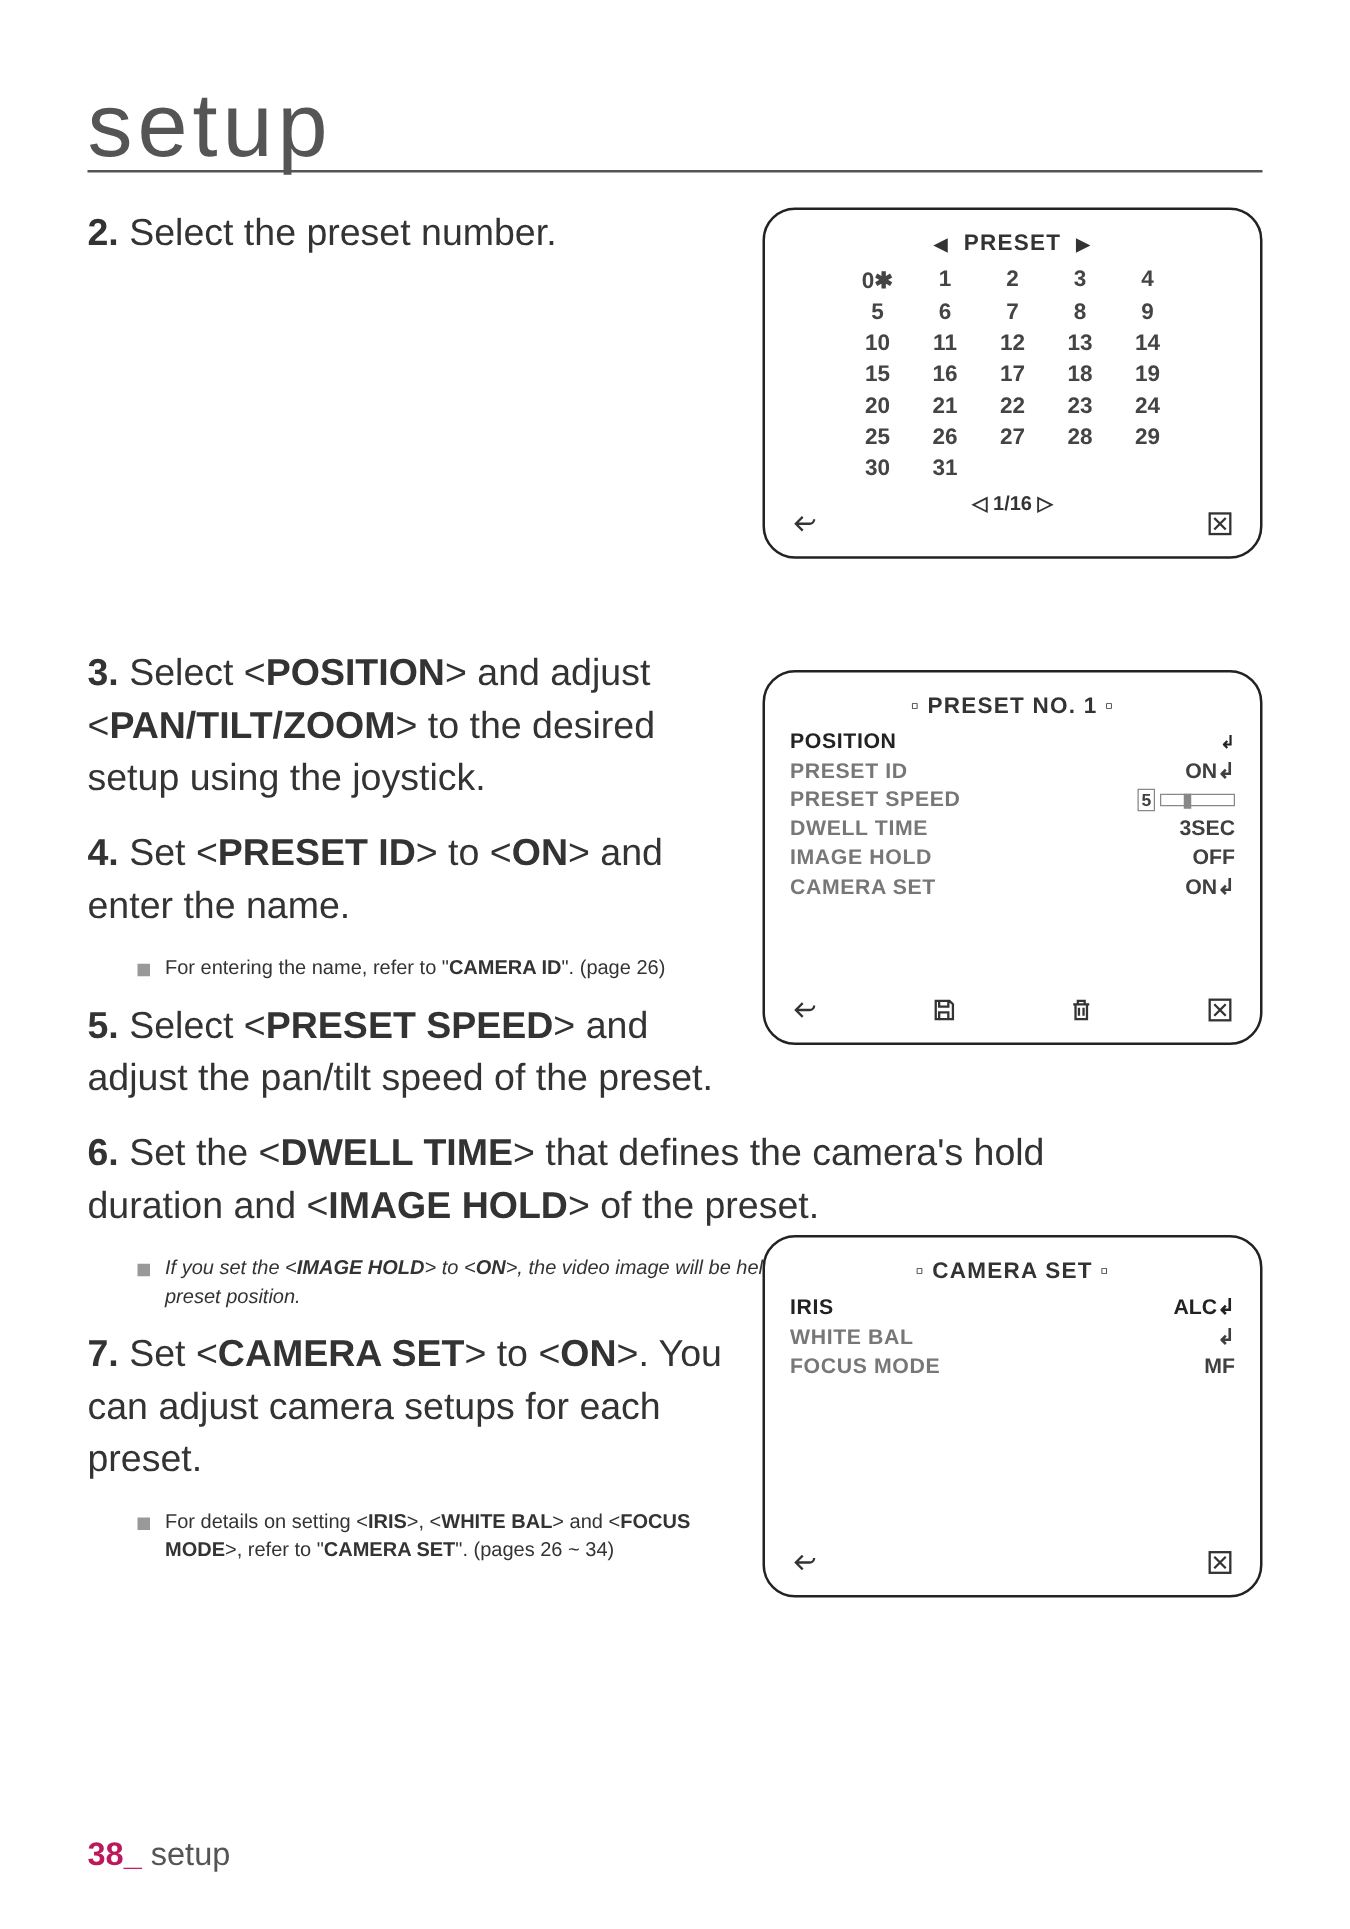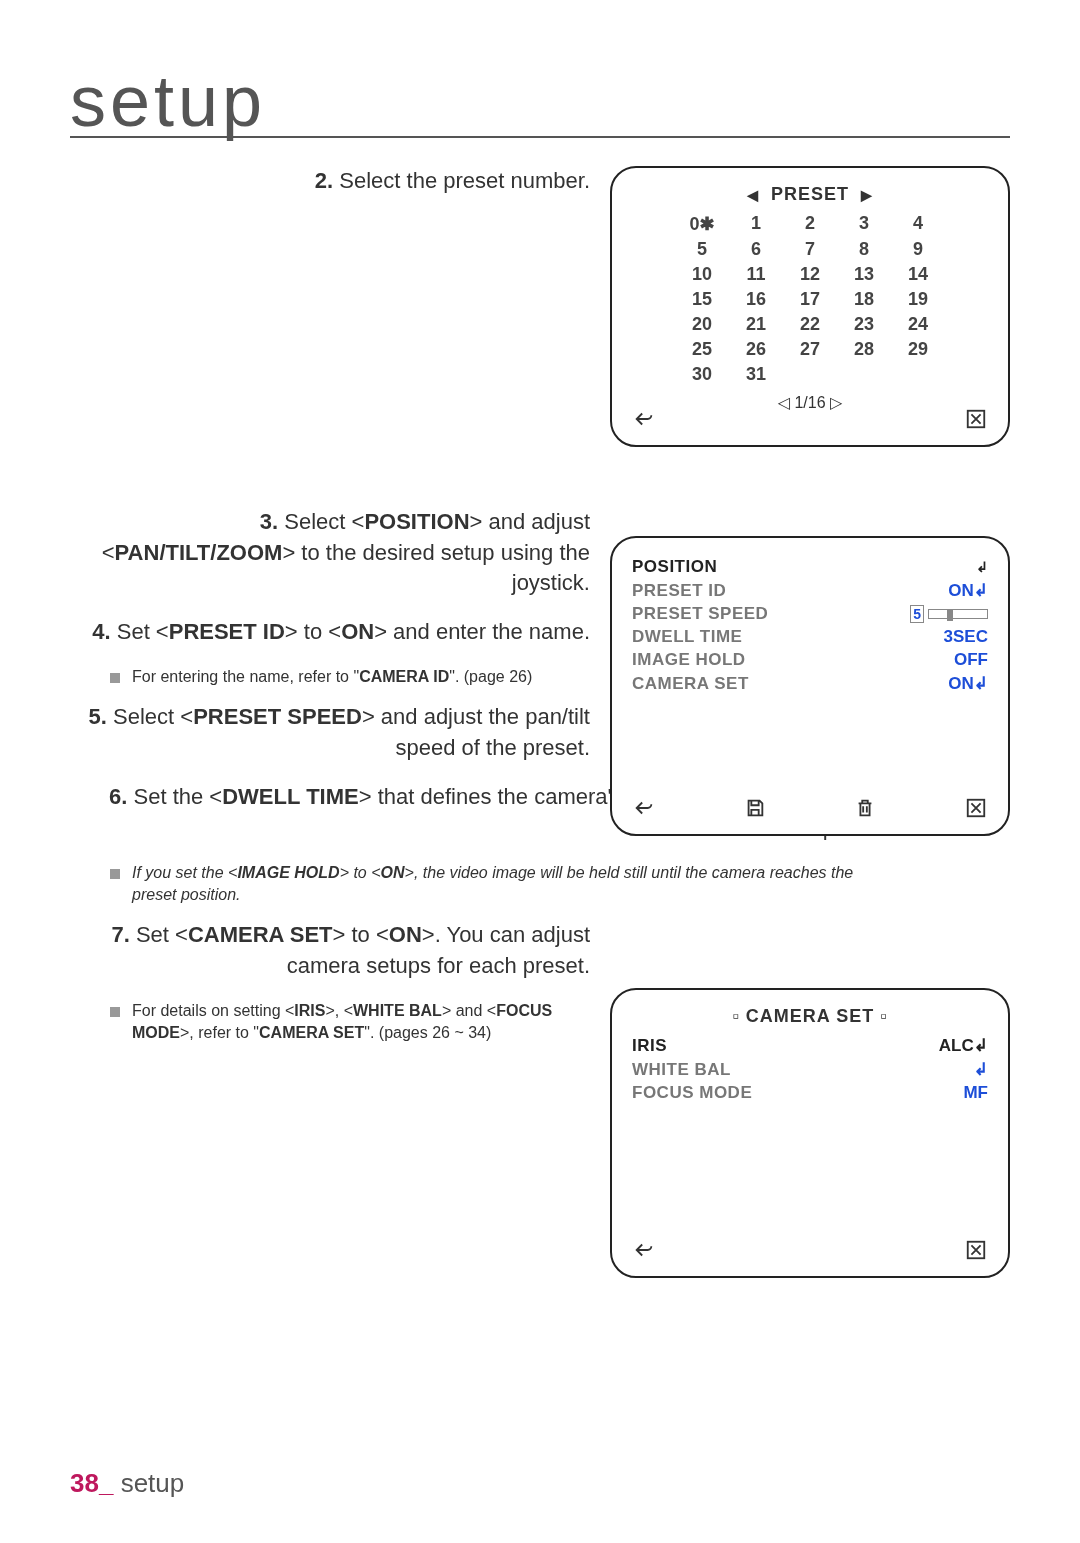--- a/index.html
+++ b/index.html
@@ -20,21 +20,21 @@
     font-family: "Helvetica Neue", Arial, sans-serif;
   }
   .title-rule {
     border: none;
     border-top: 2px solid #555;
     margin-top: -6px;
     margin-bottom: 28px;
   }
   .content { position: relative; }
   .steps { width: 520px; }
-  .step { margin-bottom: 18px; font-size: 22px; line-height: 1.4; text-align: right; }
+  .step { margin-bottom: 18px; font-size: 30px; line-height: 1.4; }
   .step .num { font-weight: bold; display: inline; }
   .step .body { display: inline; }
   .note {
     margin: 10px 0 14px 40px;
     font-size: 16px;
     line-height: 1.4;
     position: relative;
     padding-left: 22px;
   }
   .note::before {
@@ -76,41 +76,41 @@
     margin: 0 auto;
     font-family: sans-serif;
     font-size: 18px;
     font-weight: bold;
     color: #444;
   }
   .num-grid span {
     text-align: center;
     text-shadow: 1px 0 #fff, -1px 0 #fff, 0 1px #fff, 0 -1px #fff;
   }
-  .pager { text-align: center; font-weight: normal; font-size: 16px; margin-top: 8px; }
+  .pager { text-align: center; font-weight: bold; font-size: 16px; margin-top: 8px; }
 
   .bottom-icons {
     position: absolute;
     bottom: 14px; left: 20px; right: 20px;
     display: flex; justify-content: space-between;
     font-size: 20px;
   }
   .icon { width: 24px; height: 24px; display: inline-flex; align-items: center; justify-content: center; }
   .icon svg { width: 22px; height: 22px; stroke: #333; fill: none; stroke-width: 2; }
 
   .menu-list { font-family: sans-serif; font-size: 17px; font-weight: bold; }
   .menu-row { display: flex; justify-content: space-between; align-items: center; margin: 3px 0; }
   .menu-label {
     color: #777;
     text-shadow: 1px 0 #fff, -1px 0 #fff, 0 1px #fff, 0 -1px #fff;
     letter-spacing: 0.5px;
   }
   .menu-label.hl { color: #222; text-shadow: none; }
   .menu-val {
-    color: #1d4ed8;
+    color: #404040;
     text-shadow: 1px 0 #fff, -1px 0 #fff, 0 1px #fff, 0 -1px #fff;
     display: inline-flex; align-items: center; gap: 4px;
   }
   .menu-val.hl { color: #222; text-shadow: none; }
   .enter-glyph { font-size: 14px; }
   .slider-box {
     display: inline-flex; align-items: center; gap: 4px;
   }
   .slider-box .num { font-size: 14px; padding: 0 2px; border: 1px solid #888; }
   .slider-box .bar {
@@ -245,20 +245,21 @@
       <span class="icon">
           <svg viewBox="0 0 24 24">
             <rect x="3" y="3" width="18" height="18"></rect>
             <path d="M7 7 L17 17 M17 7 L7 17"></path>
           </svg>
         </span>
     </div>
   </div>
 
   <div class="screen screen2">
+    <div class="scr-title">▫ PRESET NO. 1 ▫</div>
     <div class="menu-list">
       <div class="menu-row">
         <span class="menu-label hl">POSITION</span>
         <span class="menu-val hl">
             <span class="enter-glyph">↲</span>
           </span>
       </div>
       <div class="menu-row">
         <span class="menu-label">PRESET ID</span>
         <span class="menu-val">ON↲</span>

